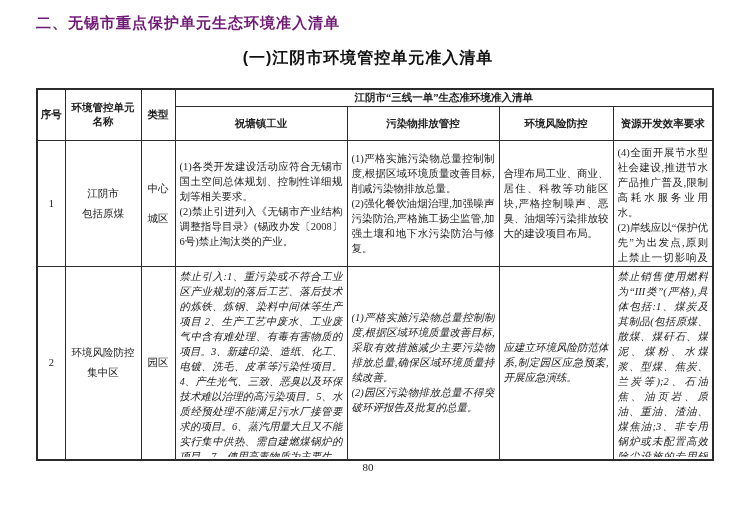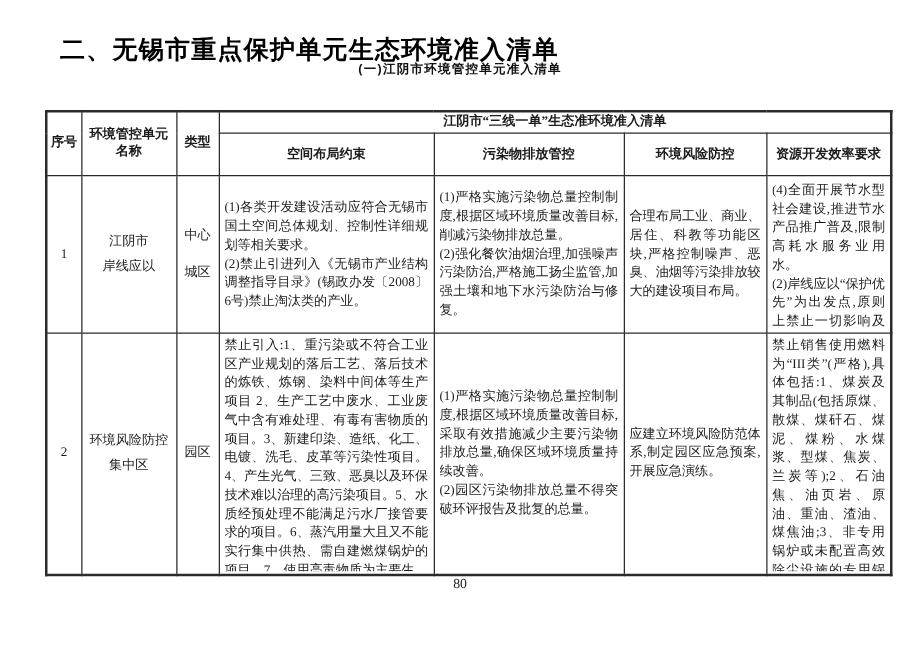--- a/index.html
+++ b/index.html
@@ -9,36 +9,36 @@
     height: 524px;
     background: #ffffff;
     font-family: "Liberation Serif", serif;
     color: #1c1c1c;
     overflow: hidden;
   }
   .doc-title {
     position: absolute;
     left: 36px;
     top: 14px;
-    margin: 12px;
+    margin: 0;
     font-family: "Liberation Sans", sans-serif;
-    font-size: 20px;
+    font-size: 15px;
     font-weight: bold;
     letter-spacing: 1px;
-    color: #000000;
+    color: #701a75;
   }
   .doc-subtitle {
     position: absolute;
     left: 0;
     top: 48px;
     width: 100%;
     margin: 0;
     text-align: center;
     font-family: "Liberation Sans", sans-serif;
-    font-size: 10px;
+    font-size: 16px;
     font-weight: bold;
     letter-spacing: 1px;
     color: #111;
   }
   table.admission-table {
     position: absolute;
     left: 36px;
     top: 88px;
     width: 676px;
     border-collapse: collapse;
@@ -70,21 +70,21 @@
   td.c.type1 { line-height: 30px; font-family: Liberation Serif, serif; }
   td.t {
     text-align: justify;
     line-height: 15px;
   }
   .clamp {
     white-space: pre-line;
     overflow: hidden;
   }
   .mh118 { max-height: 118px; }
-  .mh188 { max-height: 188px; }
+  .mh188 { max-height: 188px; font-style: italic; }
   .page-number {
     position: absolute;
     left: 0;
     top: 461px;
     width: 100%;
     text-align: center;
     font-size: 11px;
     color: #222;
   }
 </style>
@@ -107,30 +107,30 @@
       <col style="width:100px">
     </colgroup>
     <tbody>
       <tr class="hr1">
         <th rowspan="2">序号</th>
         <th rowspan="2">环境管控单元名称</th>
         <th rowspan="2">类型</th>
         <th colspan="4">江阴市“三线一单”生态准环境准入清单</th>
       </tr>
       <tr class="hr2">
-        <th>空间布局约束</th>
+        <th>祝塘镇工业</th>
         <th>污染物排放管控</th>
         <th>环境风险防控</th>
         <th>资源开发效率要求</th>
       </tr>
 
       <tr class="dr1">
         <td class="c">1</td>
         <td class="c">江阴市
-岸线应以</td>
+包括原煤</td>
         <td class="c type1">中心
 城区</td>
         <td class="t">
           <div class="clamp mh118">(1)各类开发建设活动应符合无锡市国土空间总体规划、控制性详细规划等相关要求。
 (2)禁止引进列入《无锡市产业结构调整指导目录》(锡政办发〔2008〕6号)禁止淘汰类的产业。</div>
         </td>
         <td class="t">
           <div class="clamp mh118">(1)严格实施污染物总量控制制度,根据区域环境质量改善目标,削减污染物排放总量。
 (2)强化餐饮油烟治理,加强噪声污染防治,严格施工扬尘监管,加强土壤和地下水污染防治与修复。</div>
         </td>

